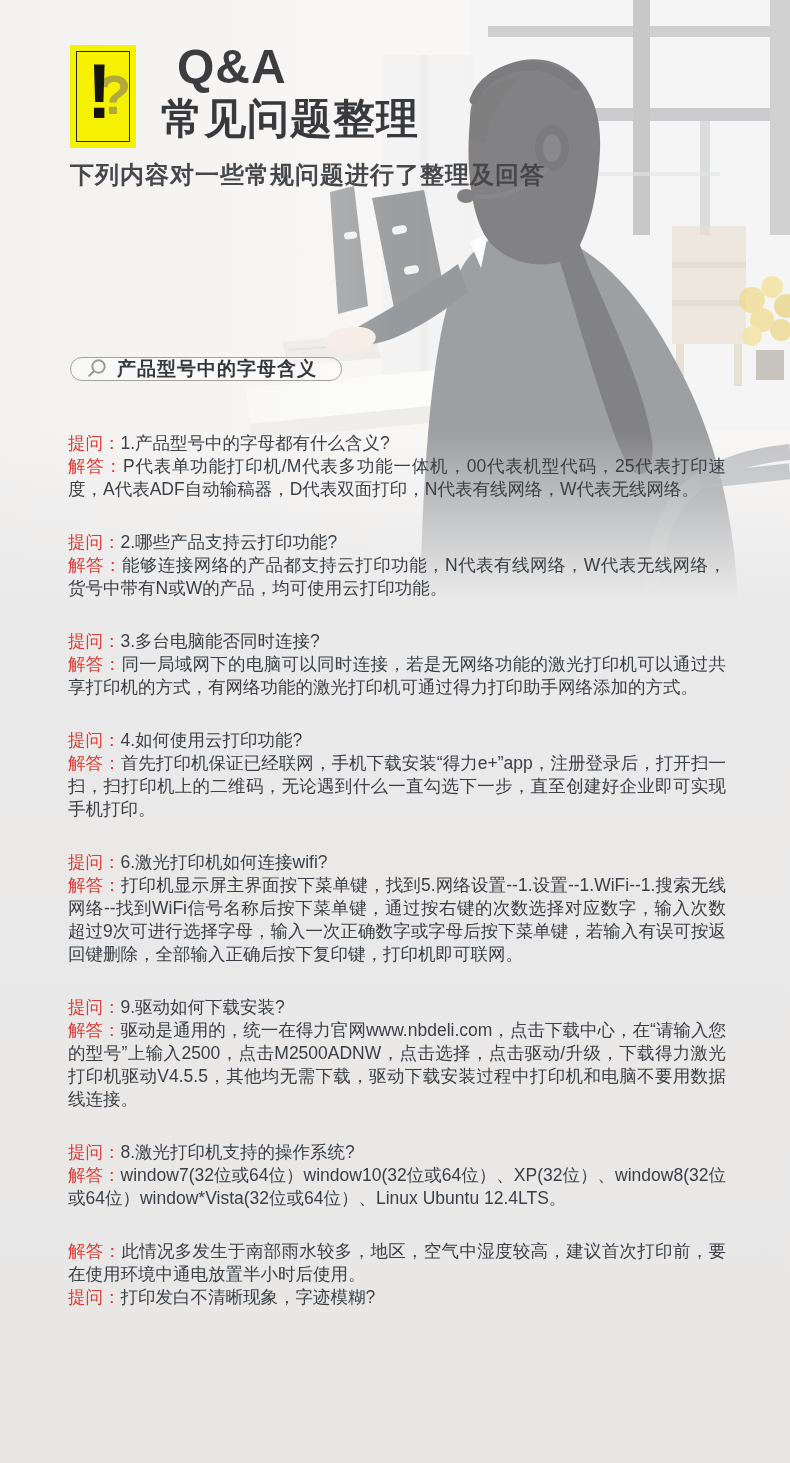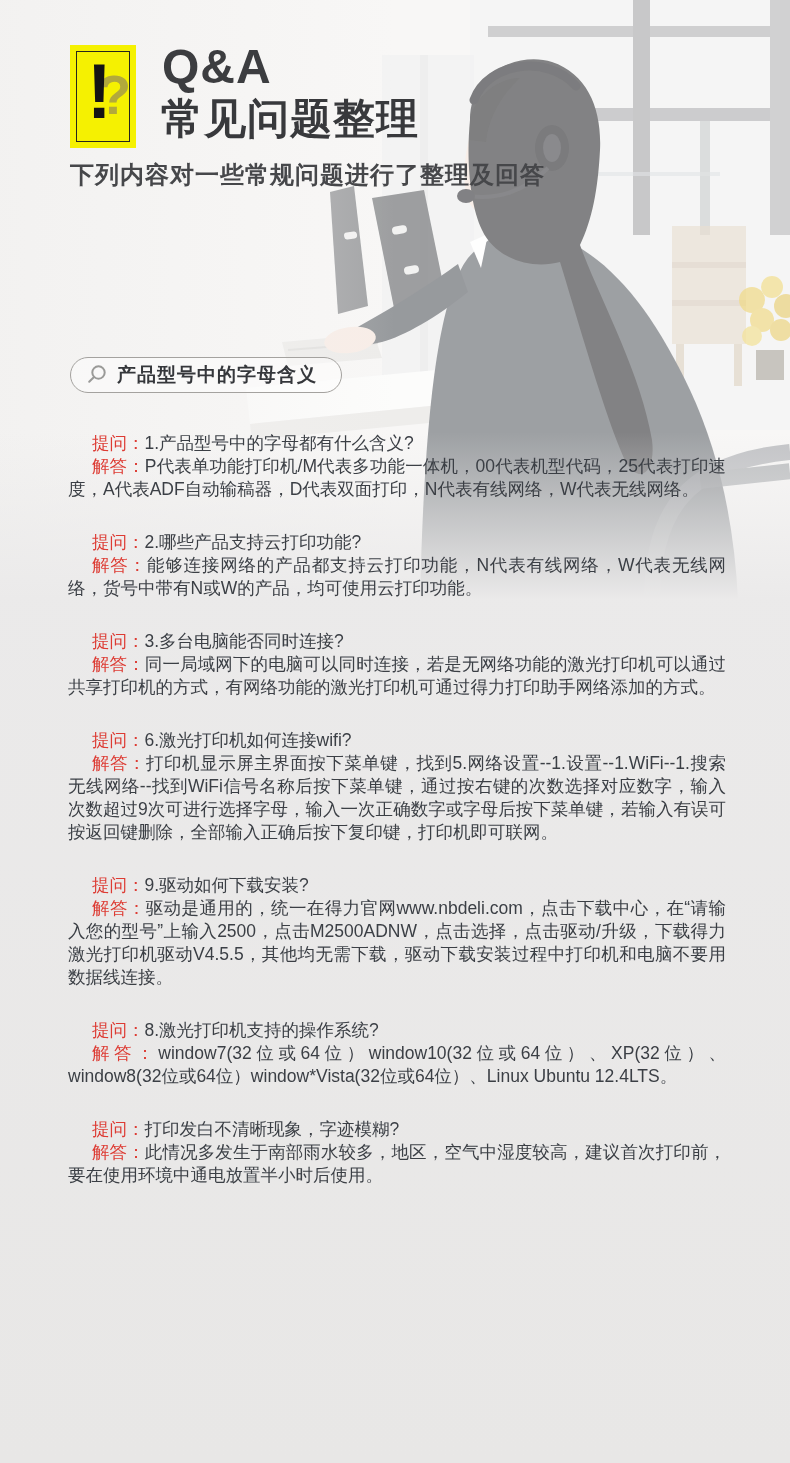--- a/index.html
+++ b/index.html
@@ -8,35 +8,35 @@
     background:linear-gradient(180deg,#f0efee 0%,#ebeaea 38%,#e8e7e6 100%);
     font-family:"Liberation Sans","DejaVu Sans",sans-serif;
   }
   
   .hero{position:absolute;top:0;left:0;}
   
   .excl-badge{position:absolute;left:70px;top:45px;width:66px;height:103px;background:#f5f101;}
   .excl-badge .inner-frame{position:absolute;inset:6px;border:1px solid #26261c;}
   .excl-badge .qmark{position:absolute;left:27px;top:22px;font-size:56px;line-height:1;font-weight:900;color:#b2a93c;}
   .excl-badge .emark{position:absolute;left:17px;top:10px;font-size:74px;line-height:1;font-weight:900;color:#141414;transform:scaleY(1.04);}
-  .title-en{position:absolute;left:162px;top:42px;font-size:48px;line-height:1.05;font-weight:900;color:#3c3d40;letter-spacing:1px;}
+  .title-en{position:absolute;left:177px;top:42px;font-size:48px;line-height:1.05;font-weight:900;color:#3c3d40;letter-spacing:1px;}
   .title-cn{position:absolute;left:161px;top:96px;font-size:42px;line-height:1.1;font-weight:900;color:#38393c;letter-spacing:1px;text-align:right;}
   .subtitle{position:absolute;left:70px;top:159px;font-size:24px;color:#46474a;letter-spacing:1px;font-weight:bold;}
   
   .pill{
-    position:absolute;left:70px;top:357px;height:36px;box-sizing:border-box;
+    position:absolute;left:70px;top:357px;height:24px;box-sizing:border-box;
     display:flex;align-items:center;gap:9px;padding:0 24px 0 15px;
     border:1px solid #a4a29f;border-radius:19px;background:rgba(255,255,255,0.45);
   }
   .pill-label{font-size:19px;font-weight:bold;color:#35373b;letter-spacing:1px;white-space:nowrap;}
   
   .qa-list{position:absolute;left:68px;top:432px;width:658px;}
   .qa-item{margin:0 0 30px 0;font-size:17.5px;line-height:23px;color:#3b3f45;text-align:justify;}
   .qa-item p{margin:0;}
-  .lbl{color:#dd3b33;margin-left:24px;}
+  .lbl{color:#dd3b33;}
 </style>
 </head>
 <body>
 
 <div class="page">
 
   <svg class="hero" width="790" height="600" viewBox="0 0 790 600">
     <defs>
       <linearGradient id="gFadeBottom" x1="0" x2="0" y1="0" y2="1">
         <stop offset="0.72" stop-color="#ebeaea" stop-opacity="0"></stop>
@@ -143,36 +143,40 @@
     <div class="qa-item">
       <p><span class="lbl">提问：</span><span>2.哪些产品支持云打印功能?</span></p>
       <p><span class="lbl">解答：</span><span>能够连接网络的产品都支持云打印功能，N代表有线网络，W代表无线网络，货号中带有N或W的产品，均可使用云打印功能。</span></p>
     </div>
 
     <div class="qa-item">
       <p><span class="lbl">提问：</span><span>3.多台电脑能否同时连接?</span></p>
       <p><span class="lbl">解答：</span><span>同一局域网下的电脑可以同时连接，若是无网络功能的激光打印机可以通过共享打印机的方式，有网络功能的激光打印机可通过得力打印助手网络添加的方式。</span></p>
     </div>
 
+    <div class="qa-item">
+      <p><span class="lbl">提问：</span><span>4.如何使用云打印功能?</span></p>
+      <p><span class="lbl">解答：</span><span>首先打印机保证已经联网，手机下载安装“得力e+”app，注册登录后，打开扫一扫，扫打印机上的二维码，无论遇到什么一直勾选下一步，直至创建好企业即可实现手机打印。</span></p>
+    </div>
 
 
     <div class="qa-item">
       <p><span class="lbl">提问：</span><span>6.激光打印机如何连接wifi?</span></p>
       <p><span class="lbl">解答：</span><span>打印机显示屏主界面按下菜单键，找到5.网络设置--1.设置--1.WiFi--1.搜索无线网络--找到WiFi信号名称后按下菜单键，通过按右键的次数选择对应数字，输入次数超过9次可进行选择字母，输入一次正确数字或字母后按下菜单键，若输入有误可按返回键删除，全部输入正确后按下复印键，打印机即可联网。</span></p>
     </div>
 
     <div class="qa-item">
       <p><span class="lbl">提问：</span><span>9.驱动如何下载安装?</span></p>
       <p><span class="lbl">解答：</span><span>驱动是通用的，统一在得力官网www.nbdeli.com，点击下载中心，在“请输入您的型号”上输入2500，点击M2500ADNW，点击选择，点击驱动/升级，下载得力激光打印机驱动V4.5.5，其他均无需下载，驱动下载安装过程中打印机和电脑不要用数据线连接。</span></p>
     </div>
 
     <div class="qa-item">
       <p><span class="lbl">提问：</span><span>8.激光打印机支持的操作系统?</span></p>
       <p><span class="lbl">解答：</span><span>window7(32位或64位）window10(32位或64位）、XP(32位）、window8(32位或64位）window*Vista(32位或64位）、Linux Ubuntu 12.4LTS。</span></p>
     </div>
 
     <div class="qa-item">
+      <p><span class="lbl">解答：</span><span>此情况多发生于南部雨水较多，地区，空气中湿度较高，建议首次打印前，要在使用环境中通电放置半小时后使用。</span></p>
       <p><span class="lbl">提问：</span><span>打印发白不清晰现象，字迹模糊?</span></p>
-      <p><span class="lbl">解答：</span><span>此情况多发生于南部雨水较多，地区，空气中湿度较高，建议首次打印前，要在使用环境中通电放置半小时后使用。</span></p>
     </div>
 
   </div>
 </div>
 
 </body></html>

